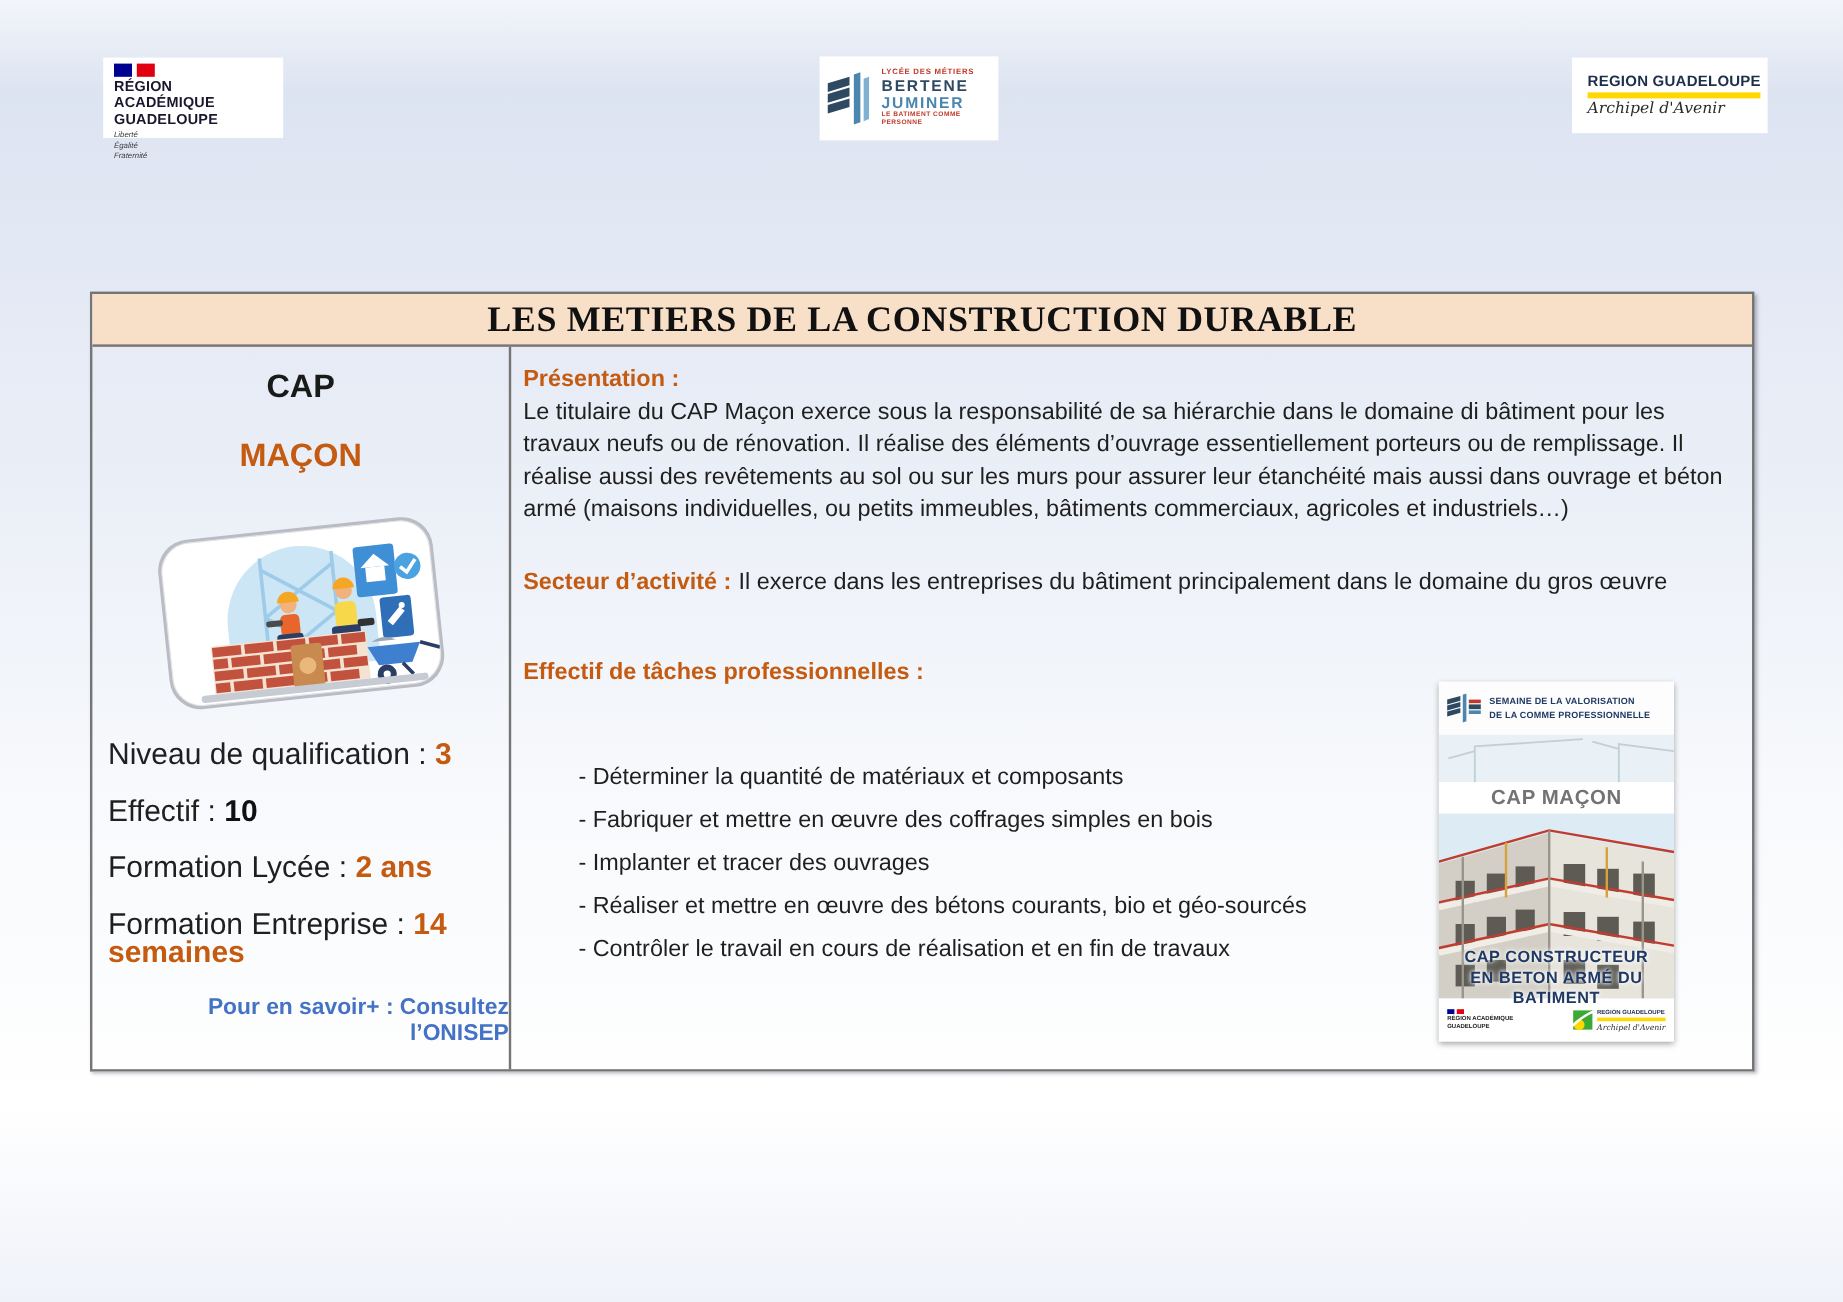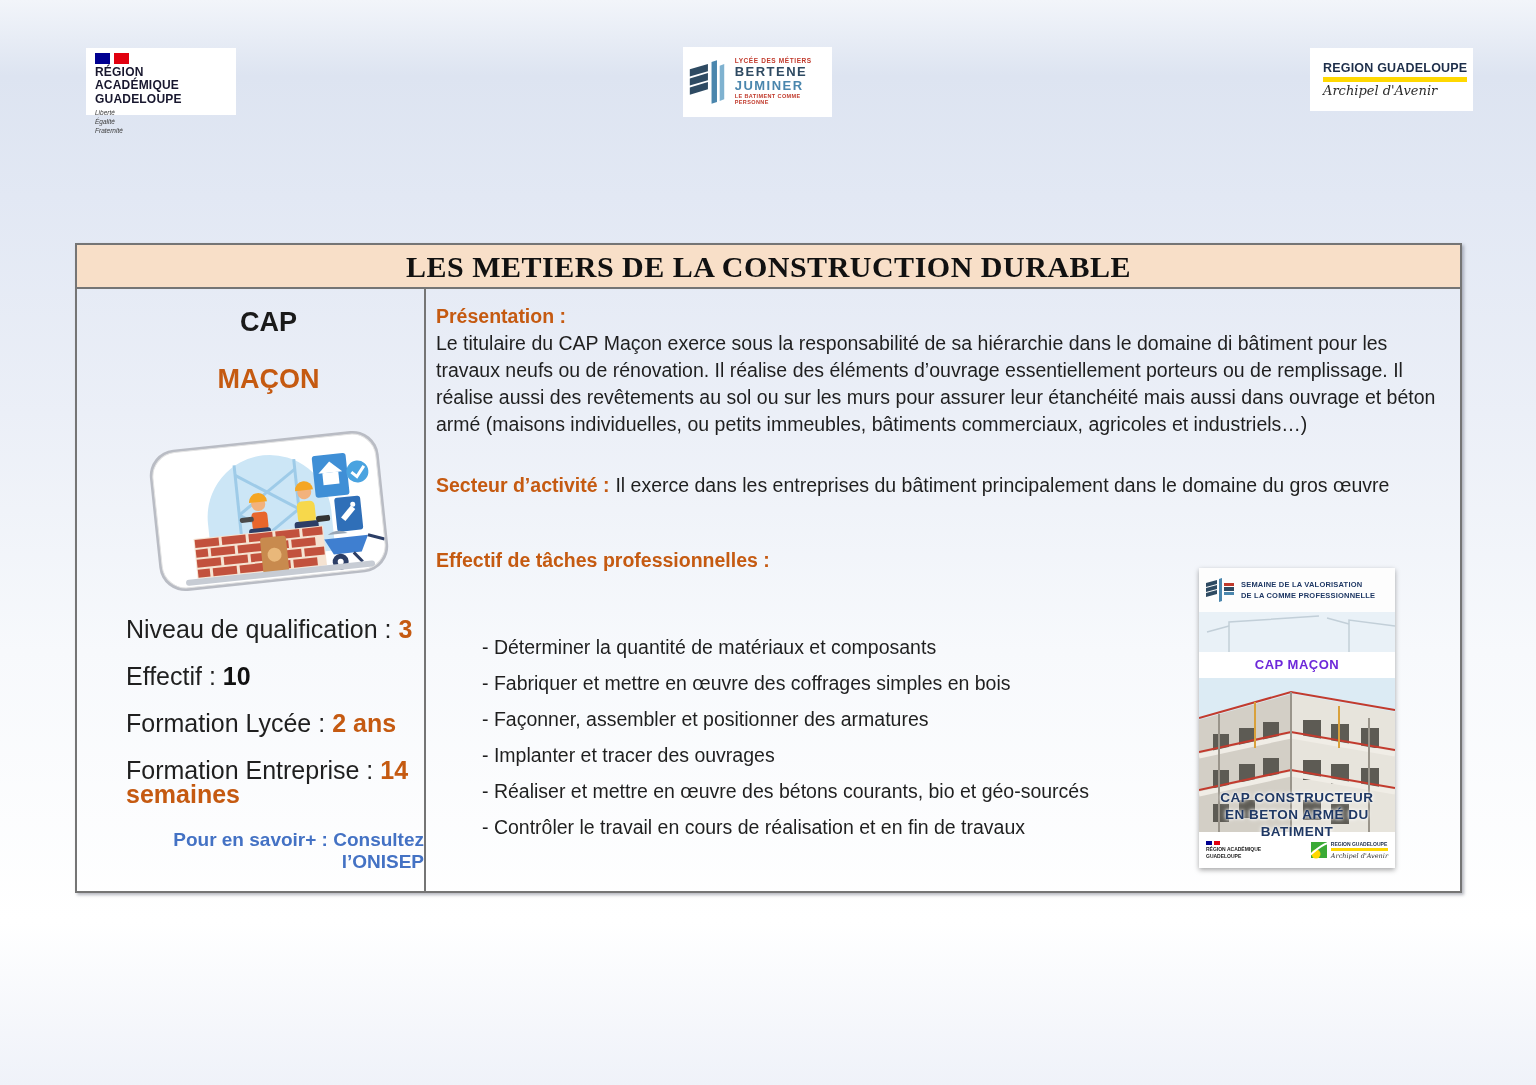--- a/index.html
+++ b/index.html
@@ -36,21 +36,21 @@
   
   .table {
     position:absolute; left:75px; top:243px; width:1387px; height:650px;
     border:2px solid #757575; box-shadow:2px 2px 3px rgba(90,95,110,.45);
   }
   .title-row {
     height:44px; background:#f8dfc8; border-bottom:2px solid #757575;
     font-family:"Liberation Serif", serif; font-weight:bold; font-size:30px;
     text-align:center; line-height:44px; color:#111; letter-spacing:.5px;
   }
-  .body-row { display:flex; height:602px;padding-left:36px; }
+  .body-row { display:flex; height:602px; }
   .left-cell { width:352px; border-right:2px solid #757575; text-align:center; }
   .right-cell { flex:1; position:relative; padding:16px 16px 0 10px; font-size:19.5px; }
 
   
   .cap   { margin-top:18px; font-size:27px; font-weight:bold; color:#1a1a1a; }
   .macon { margin-top:26px; font-size:27px; font-weight:bold; color:#c55a11; }
   .tile-wrap { width:260px; height:188px; margin:22px auto 0; }
   .fields { text-align:left; padding-left:13px; margin-top:12px; font-size:25px; }
   .field { margin-bottom:23px; line-height:24px; }
   .fval { font-weight:bold; margin-left:7px; }
@@ -69,21 +69,21 @@
 
   
   .poster {
     position:absolute; left:773px; top:279px; width:196px; height:300px;
     background:#fff; box-shadow:0 2px 5px rgba(0,0,0,.35); overflow:hidden;
     display:flex; flex-direction:column;
   }
   .p-header { height:44px; background:#fdfdfd; display:flex; align-items:center; gap:6px; padding:4px 6px; }
   .p-head-text { color:#1f3864; font-weight:800; font-size:7.5px; line-height:1.5; letter-spacing:.2px; }
   .p-sky { height:40px; }
-  .p-banner { height:26px; background:#fff; color:#6d28d9; font-weight:800; font-size:13px; text-align:center; line-height:26px; letter-spacing:.5px; }
+  .p-banner { height:26px; background:#fff; color:#737373; font-weight:800; font-size:17px; text-align:center; line-height:26px; letter-spacing:.5px; }
   .p-photo { height:154px; position:relative; }
   .p-caption {
     position:absolute; left:0; right:0; top:112px; text-align:center;
     color:#1f3864; font-weight:800; letter-spacing:.5px; line-height:1.25;
     text-shadow:0 0 3px #fff,0 0 5px #fff;
   }
   .p-cap1 { font-size:13.5px; }
   .p-cap2 { font-size:13.5px; }
   .p-footer { height:36px; background:#fff; display:flex; justify-content:space-between; align-items:center; padding:2px 7px; }
   .pf-left { display:flex; flex-direction:column; }
@@ -264,21 +264,20 @@
         <div class="pres-text">Le titulaire du CAP Maçon exerce sous la responsabilité de sa hiérarchie dans le domaine di bâtiment pour les travaux neufs ou de rénovation. Il réalise des éléments d’ouvrage essentiellement porteurs ou de remplissage. Il réalise aussi des revêtements au sol ou sur les murs pour assurer leur étanchéité mais aussi dans ouvrage et béton armé (maisons individuelles, ou petits immeubles, bâtiments commerciaux, agricoles et industriels…)</div>
 
         <div class="secteur">
           <span class="sec-label">Secteur d’activité :</span><span>Il exerce dans les entreprises du bâtiment principalement dans le domaine du gros œuvre</span>
         </div>
 
         <div class="tasks-label">Effectif de tâches professionnelles :</div>
         <div class="tasks">
           <div class="task">- Déterminer la quantité de matériaux et composants</div>
           <div class="task">- Fabriquer et mettre en œuvre des coffrages simples en bois</div>
-          <div class="task">- Façonner, assembler et positionner des armatures</div>
           <div class="task">- Implanter et tracer des ouvrages</div>
           <div class="task">- Réaliser et mettre en œuvre des bétons courants, bio et géo-sourcés</div>
           <div class="task">- Contrôler le travail en cours de réalisation et en fin de travaux</div>
         </div>
 
         <div class="poster">
           <div class="p-header">
             <svg width="30" height="26" viewBox="0 0 30 26">
               <polygon points="1,6 12,3 12,7 1,10" fill="#2e4a62"></polygon>
               <polygon points="1,11 12,8 12,12 1,15" fill="#2e4a62"></polygon>

